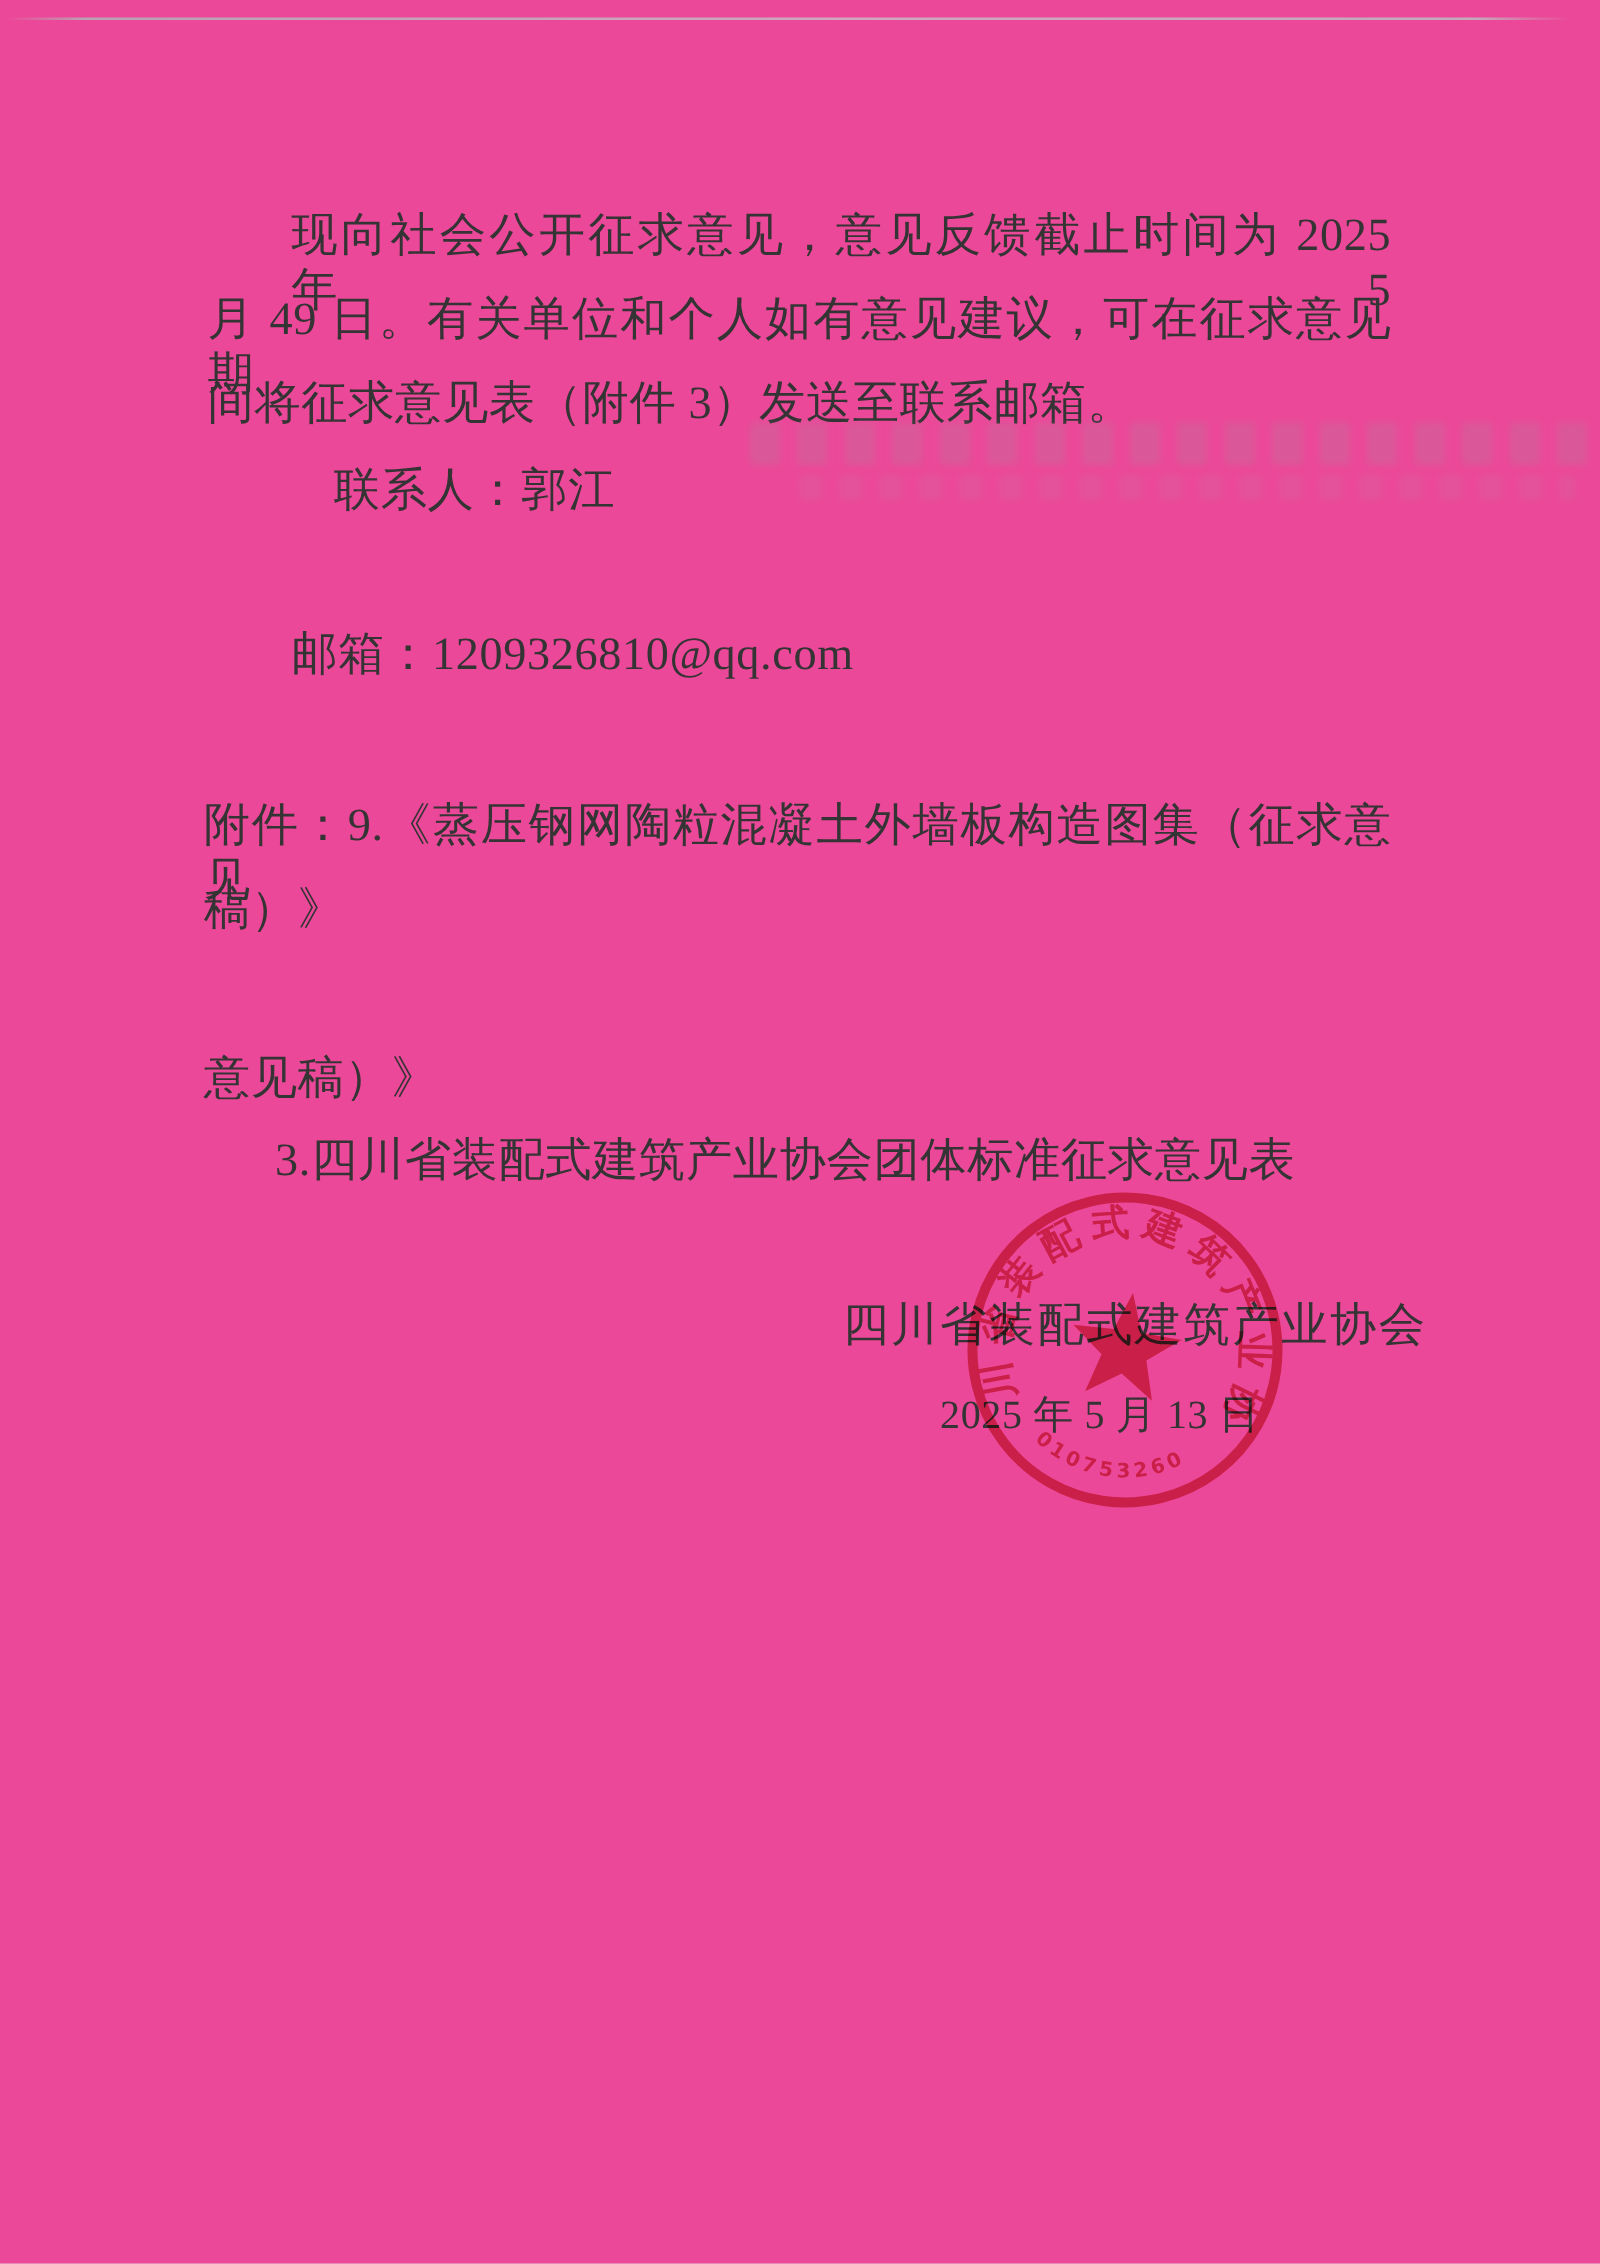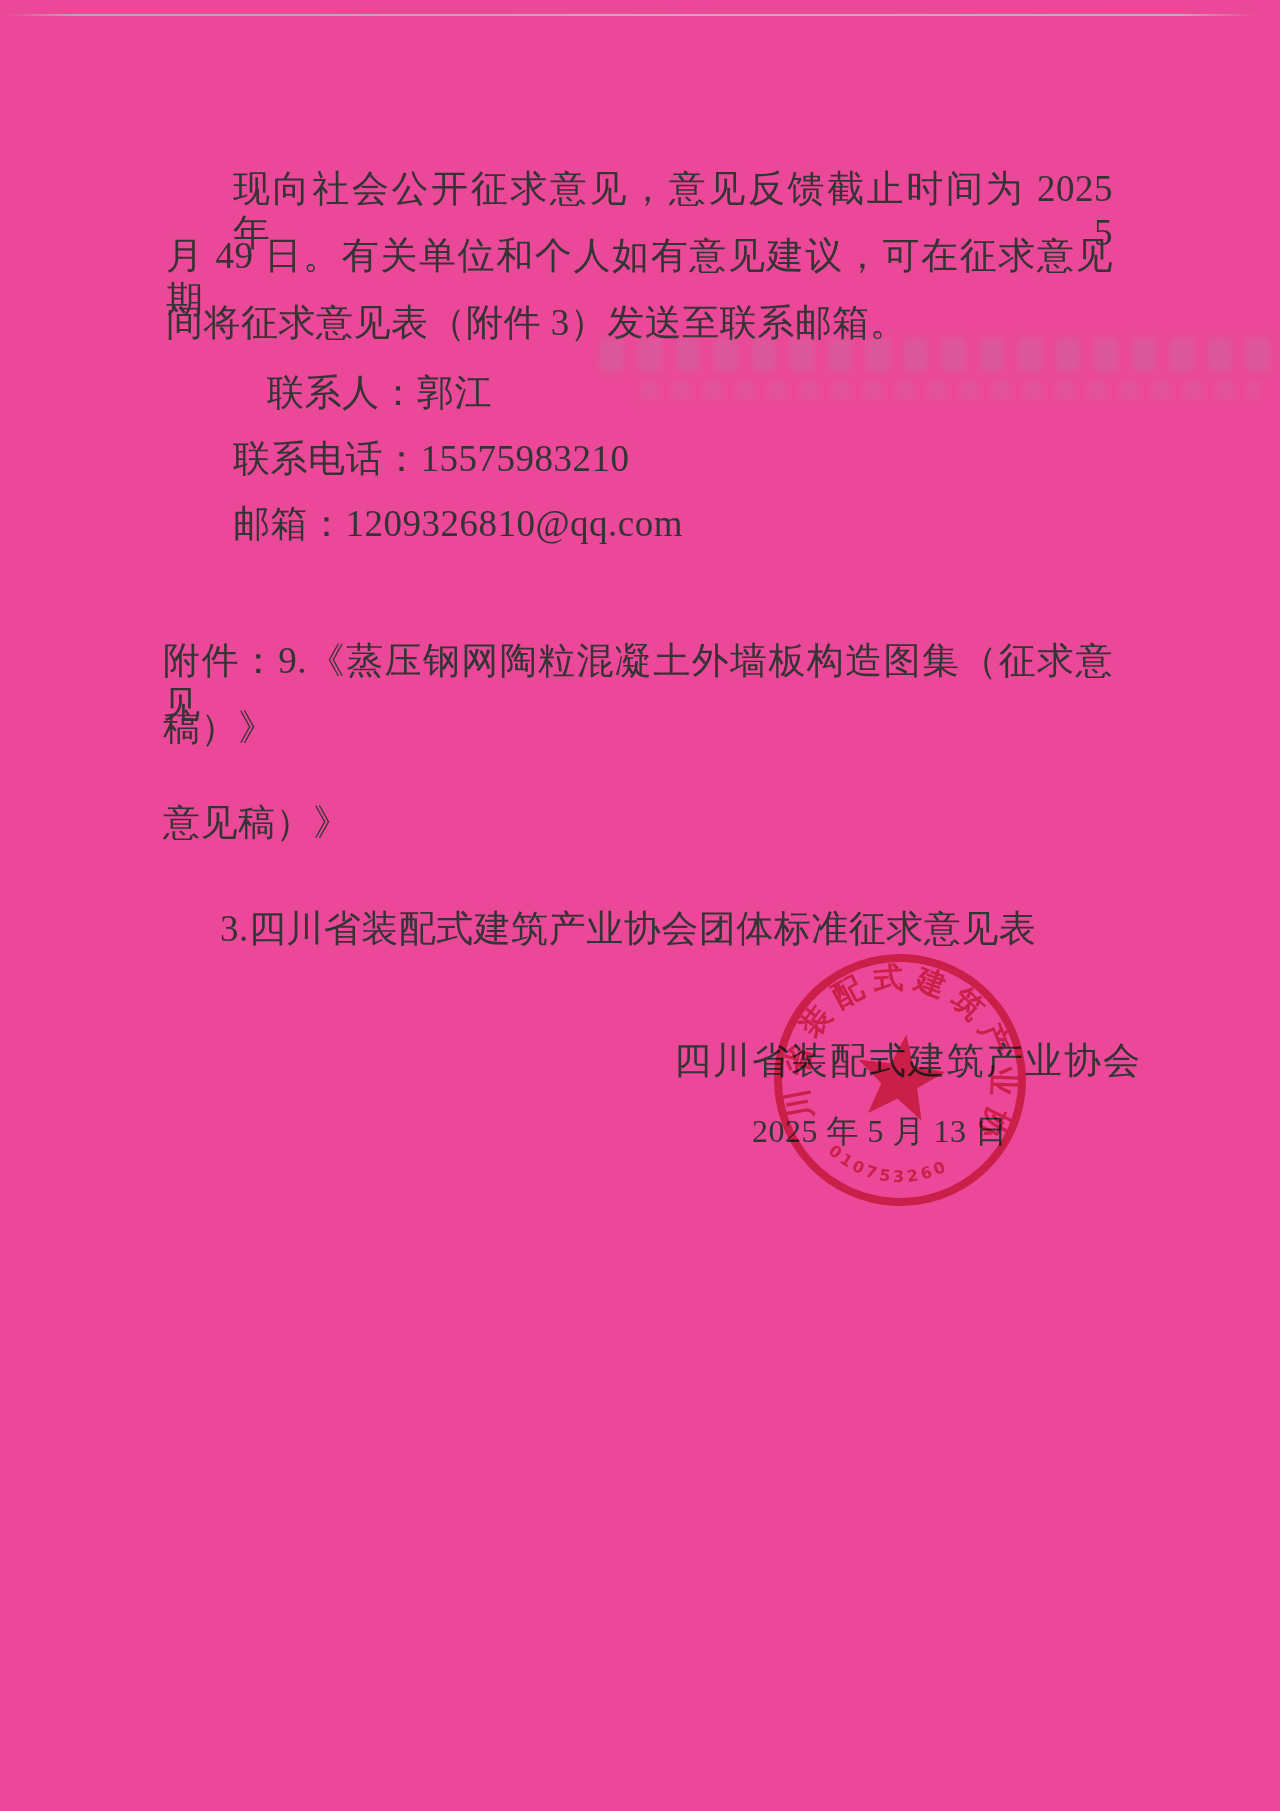--- a/index.html
+++ b/index.html
@@ -32,21 +32,21 @@
   }
   .l1  { top:167px;  left:233px; width:880px; }
   .l2  { top:234px;  left:166px; width:947px; }
   .l3  { top:301px;  left:166px; }
   .l4  { top:371px;  left:233px;margin-left:34px; }
   .l5  { top:437px;  left:233px; }
   .l6  { top:502px;  left:233px; }
   .l7  { top:639px;  left:163px; width:950px; }
   .l8  { top:706px;  left:163px; }
   .l9  { top:774px;  left:220px; width:893px; }
-  .l10 { top:801px;  left:163px; }
+  .l10 { top:841px;  left:163px; }
   .l11 { top:907px;  left:220px;text-align:right; }
   .sig  { top:1039px; left:674px; letter-spacing:2px; }
   .date { top:1109px; left:752px; font-size:32px; }
 
   
   .ghost { position:absolute; filter:blur(3px); border-radius:3px; }
   .ghost-a {
     top:338px; left:600px; width:676px; height:34px;
     background:repeating-linear-gradient(90deg,
       rgba(150,152,160,.20) 0px, rgba(150,152,160,.20) 24px,
@@ -87,21 +87,20 @@
   <div class="scan-edge"></div>
 
   <div class="line l1 just">现向社会公开征求意见，意见反馈截止时间为 2025 年 5</div>
   <div class="line l2 just">月 49 日。有关单位和个人如有意见建议，可在征求意见期</div>
   <div class="line l3">间将征求意见表（附件 3）发送至联系邮箱。</div>
 
   <div class="ghost ghost-a"></div>
   <div class="ghost ghost-b"></div>
 
   <div class="line l4">联系人：郭江</div>
-  <div class="line l5">联系电话：15575983210</div>
   <div class="line l6">邮箱：1209326810@qq.com</div>
 
   <div class="line l7 just">附件：9.《蒸压钢网陶粒混凝土外墙板构造图集（征求意见</div>
   <div class="line l8">稿）》</div>
   <div class="line l10">意见稿）》</div>
   <div class="line l11">3.四川省装配式建筑产业协会团体标准征求意见表</div>
 
   <div class="line sig">四川省装配式建筑产业协会</div>
   <div class="line date">2025 年 5 月 13 日</div>
 

